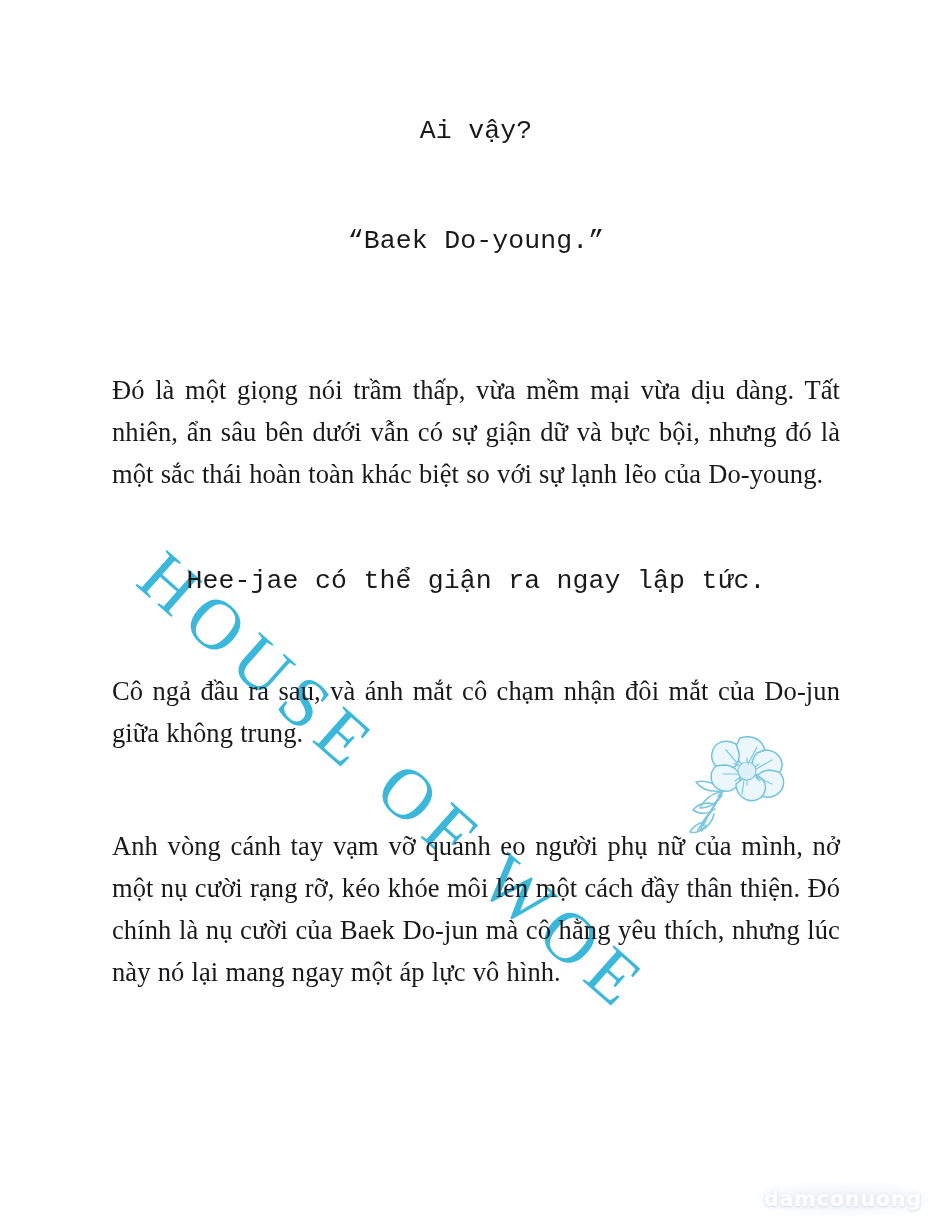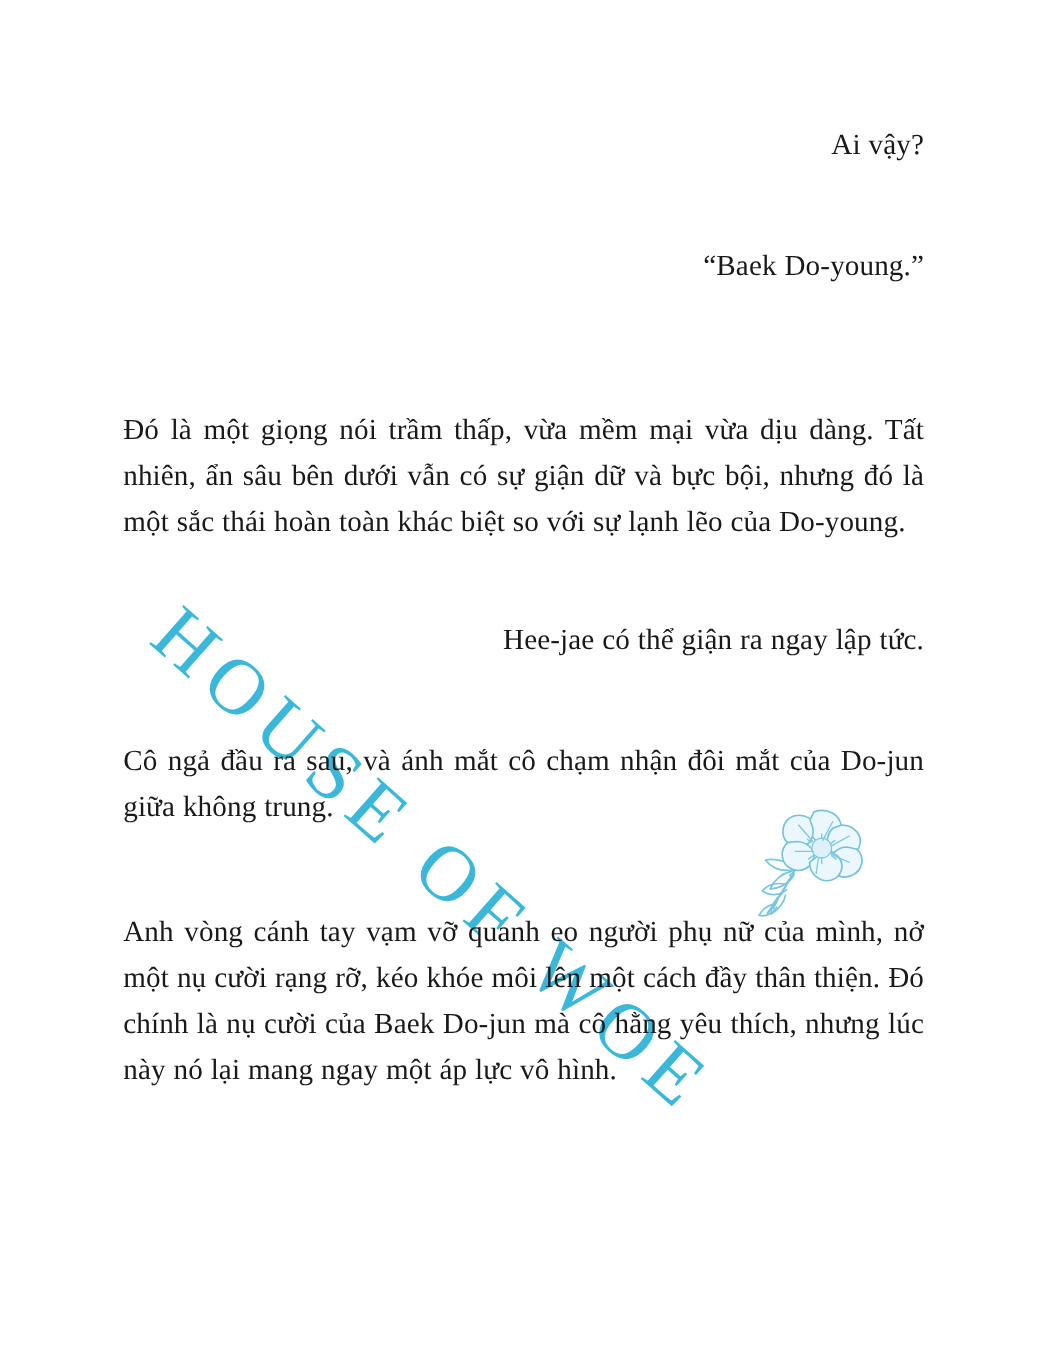--- a/index.html
+++ b/index.html
@@ -71,21 +71,21 @@
   .para {
     margin: 0;
     color: #19191b;
     font-size: 26.5px;
     line-height: 42px;
     text-align: justify;
     text-justify: inter-word;
     letter-spacing: .1px;
     word-spacing: .4px;
   }
-  .para.nojust { text-align: right; }
+  .para.nojust { text-align: center; font-family: Liberation Mono, monospace; }
 
   
   .p-1 { position: absolute; top: 110px;  left: 0; width: 728px; }
   .p-2 { position: absolute; top: 220px;  left: 0; width: 728px; }
   .p-3 { position: absolute; top: 330px;  left: 0; width: 728px; margin-top: 39px; }
   .p-4 { position: absolute; top: 560px;  left: 0; width: 728px; }
   .p-5 { position: absolute; top: 670px;  left: 0; width: 728px; }
   .p-6 { position: absolute; top: 825px;  left: 0; width: 728px; }
 
   
@@ -165,14 +165,15 @@
 
     <p class="para p-3">Đó là một giọng nói trầm thấp, vừa mềm mại vừa dịu dàng. Tất nhiên, ẩn sâu bên dưới vẫn có sự giận dữ và bực bội, nhưng đó là một sắc thái hoàn toàn khác biệt so với sự lạnh lẽo của Do-young.</p>
 
     <p class="para nojust p-4">Hee-jae có thể giận ra ngay lập tức.</p>
 
     <p class="para p-5">Cô ngả đầu ra sau, và ánh mắt cô chạm nhận đôi mắt của Do-jun giữa không trung.</p>
 
     <p class="para p-6">Anh vòng cánh tay vạm vỡ quanh eo người phụ nữ của mình, nở một nụ cười rạng rỡ, kéo khóe môi lên một cách đầy thân thiện. Đó chính là nụ cười của Baek Do-jun mà cô hằng yêu thích, nhưng lúc này nó lại mang ngay một áp lực vô hình.</p>
   </div>
 
+  <div class="site-wm">damconuong</div>
 
 </div>
 
 </body></html>

